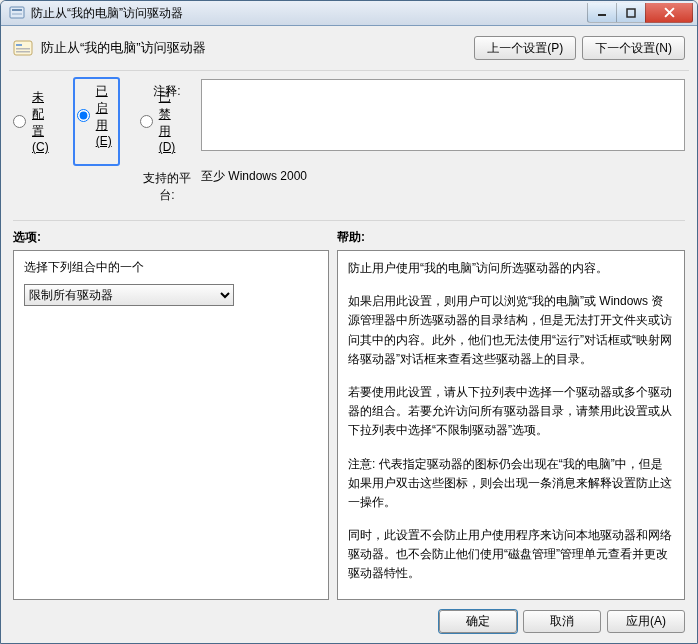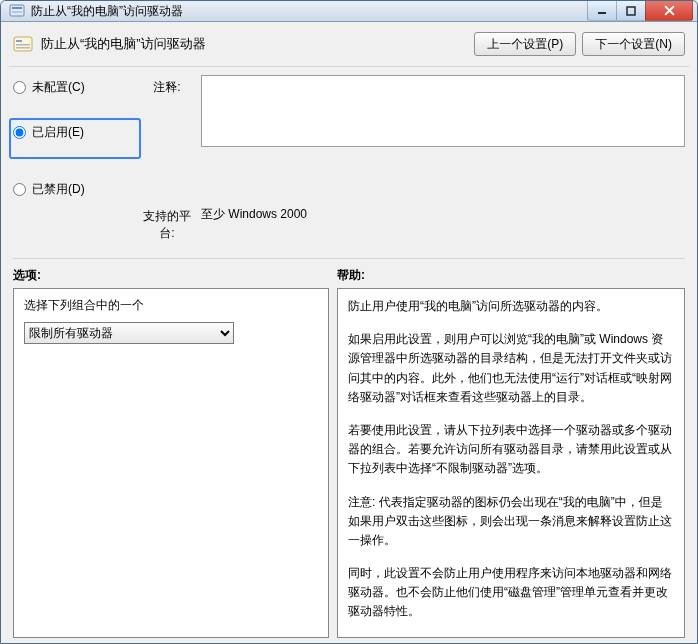--- a/index.html
+++ b/index.html
@@ -82,21 +82,21 @@
 
   
   .topgrid {
     display: grid;
     grid-template-columns: 120px 60px 1fr;
     column-gap: 4px;
     row-gap: 6px;
     align-items: start;
     padding: 0 4px 8px 4px;
   }
-  .radios { grid-column: 1; display: flex; flex-direction: column; gap: 28px; padding-top: 4px;}
+  .radios { grid-column: 1; display: flex; flex-direction: row; gap: 28px; padding-top: 4px; text-decoration: underline;}
   .radio { display: flex; align-items: center; gap: 6px; }
   .radio input { margin: 0; }
   .radio.highlight {
     border: 2px solid #3b82f6;
     border-radius: 3px;
     padding: 4px 6px 16px 2px;
     margin: -6px -8px -6px -4px;
   }
   .lbl-col { grid-column: 2; padding-top: 4px; }
   .lbl-right { text-align: center; }

